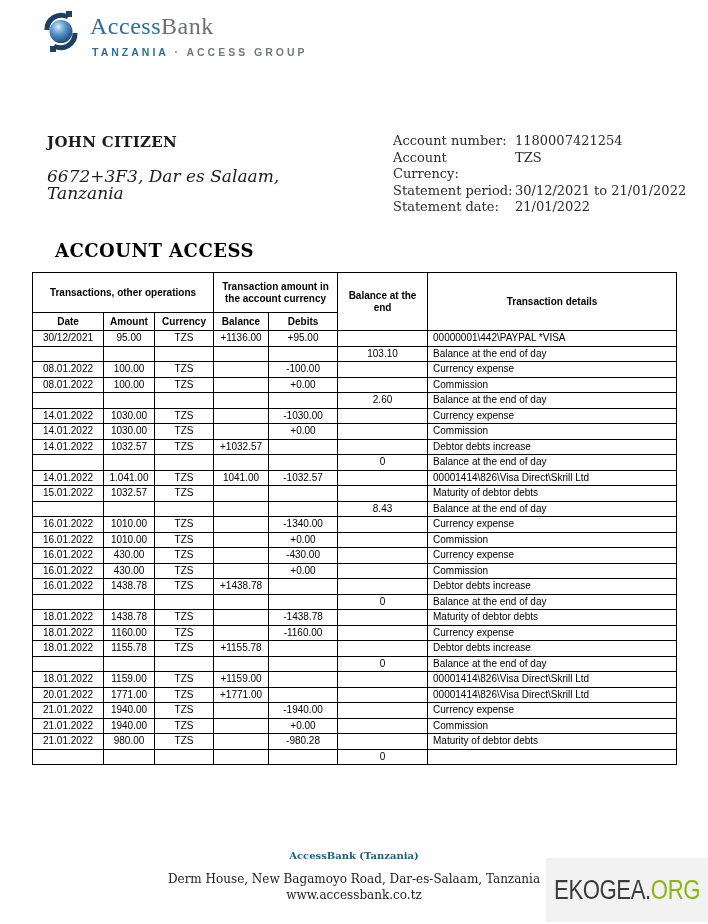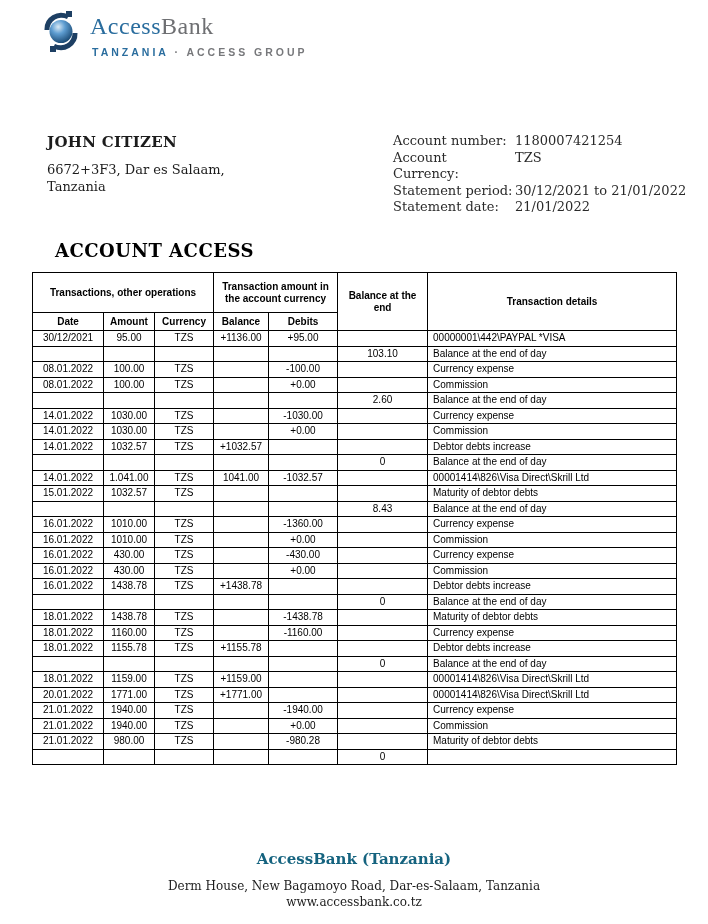--- a/index.html
+++ b/index.html
@@ -17,21 +17,21 @@
   .logo-word { font-family:Liberation Serif, serif; font-size:24px; line-height:36px; letter-spacing:0.5px; }
   .logo-word .w1 { color:#2a6d9e; }
   .logo-word .w2 { color:#6e6f72; }
   .logo-tagline { font-family:"Liberation Sans", sans-serif; font-size:10.5px; font-weight:bold; letter-spacing:3px; margin-top:2px; margin-left:2px; }
   .logo-tagline .t1 { color:#2a6d9e; }
   .logo-tagline .t2 { color:#77787b; }
 
   
   .customer { position:absolute; left:47px; top:133px; font-family:"DejaVu Serif", serif; color:#1c1c1c; }
   .customer .name { font-size:15px; font-weight:bold; letter-spacing:0.3px; }
-  .customer .addr { font-size:13px; margin-top:10px; line-height:17px; }
+  .customer .addr { font-size:17px; margin-top:17px; line-height:17px;font-style:italic; }
 
   .acct-info { position:absolute; left:393px; top:133px; font-family:"DejaVu Serif", serif; font-size:13px; color:#2a2a2a; }
   .acct-row { display:flex; line-height:16.5px; }
   .acct-label { width:122px; }
   .acct-value { }
 
   
   .summary-title {
     position:absolute; left:55px; top:240px;
     font-family:"DejaVu Serif", serif; font-weight:bold; font-size:18px;
@@ -46,21 +46,21 @@
   }
   table.tx th, table.tx td { border:1px solid #000; }
   table.tx th { font-weight:bold; text-align:center; padding:2px 3px; line-height:12px; }
   th.group { height:40px; }
   th.sub { height:18px; }
   table.tx td { height:15.5px; padding:1px 3px; line-height:12px; text-align:center; overflow:hidden; white-space:nowrap; }
   table.tx td.details { text-align:left; padding-left:5px; }
 
   
   .footer { position:absolute; left:0; top:850px; width:708px; text-align:center; font-family:"DejaVu Serif", serif; color:#1c1c1c; }
-  .footer .bank-name { font-size:15px; font-weight:bold; color:#15637f; margin-bottom:10px; }
+  .footer .bank-name { font-size:10px; font-weight:bold; color:#15637f; margin-bottom:10px; }
   .footer .line { font-size:12px; line-height:16px; }
 
   .watermark {
     position:absolute; left:546px; top:858px; width:162px; height:64px;
     background:#f2f2f2; display:flex; align-items:center; justify-content:center;
   }
   .watermark .wm-text {
     font-family:"Liberation Sans", sans-serif; font-size:27px;
     transform:scaleX(0.82); white-space:nowrap; letter-spacing:-0.5px;
   }
@@ -258,21 +258,21 @@
       <td></td>
       <td></td>
       <td>8.43</td>
       <td class="details">Balance at the end of day</td>
     </tr>
         <tr>
       <td>16.01.2022</td>
       <td>1010.00</td>
       <td>TZS</td>
       <td></td>
-      <td>-1360.00</td>
+      <td>-1340.00</td>
       <td></td>
       <td class="details">Currency expense</td>
     </tr>
         <tr>
       <td>16.01.2022</td>
       <td>1010.00</td>
       <td>TZS</td>
       <td></td>
       <td>+0.00</td>
       <td></td>
@@ -406,14 +406,19 @@
     </tr>
       </tbody>
   </table>
 
   <div class="footer">
     <div class="bank-name">AccessBank (Tanzania)</div>
     <div class="line">Derm House, New Bagamoyo Road, Dar-es-Salaam, Tanzania</div>
     <div class="line">www.accessbank.co.tz</div>
   </div>
 
+  <div class="watermark">
+    <div class="wm-text">
+      <span class="wm-dark">EKOGEA.</span><span class="wm-green">ORG</span>
+    </div>
+  </div>
 
 </div>
 
 </body></html>

